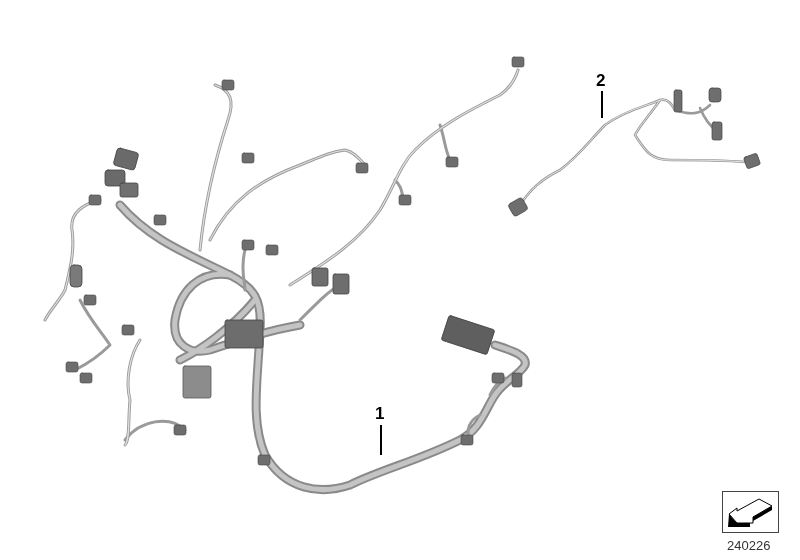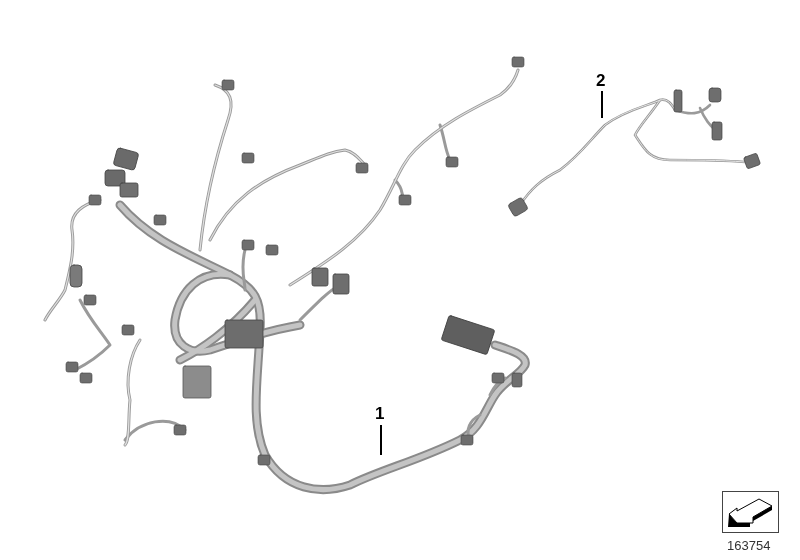--- a/index.html
+++ b/index.html
@@ -113,14 +113,14 @@
   <div class="callout" style="left:596px;top:72px;">2</div>
   <div class="leader" style="left:601px;top:91px;height:27px;"></div>
 
   <div class="sym-box">
     <svg width="55" height="40" viewBox="0 0 55 40">
       <polygon points="6,22 14,31 27,31 27,35 5,35" fill="#000"></polygon>
       <polygon points="6,22 14,16 14,19 36,7 49,14 30,25 30,31 14,31" fill="#fff" stroke="#000" stroke-width="1"></polygon>
       <polygon points="30,25 49,14 49,18 30,29" fill="#000"></polygon>
     </svg>
   </div>
-  <div class="sym-id">163754</div>
+  <div class="sym-id">240226</div>
 </div>
 
 </body></html>

